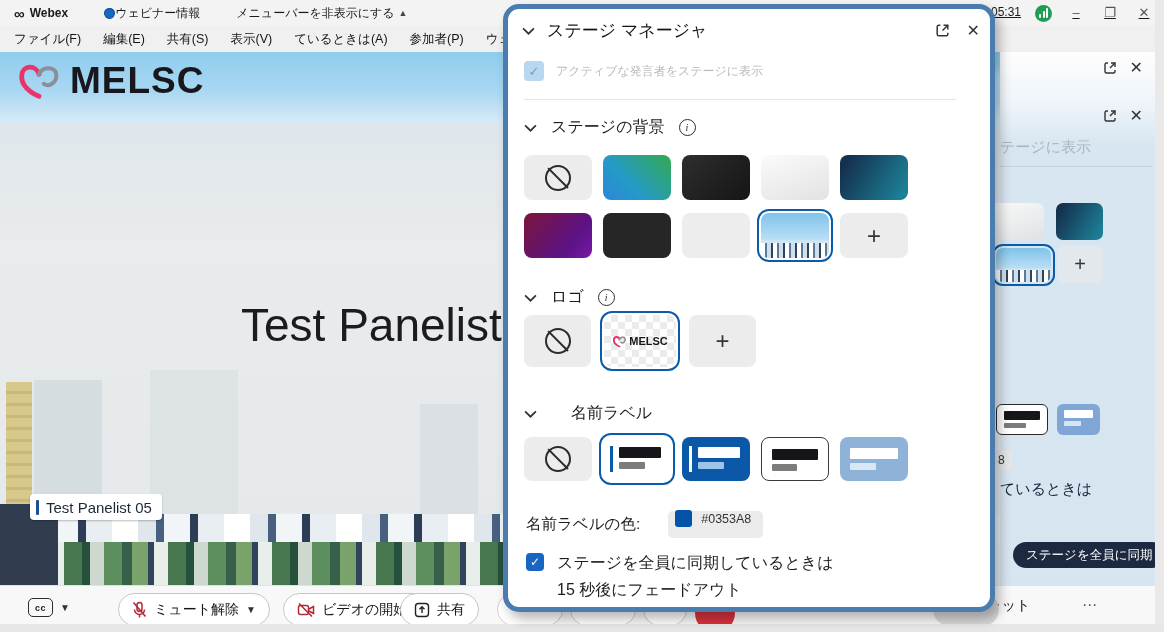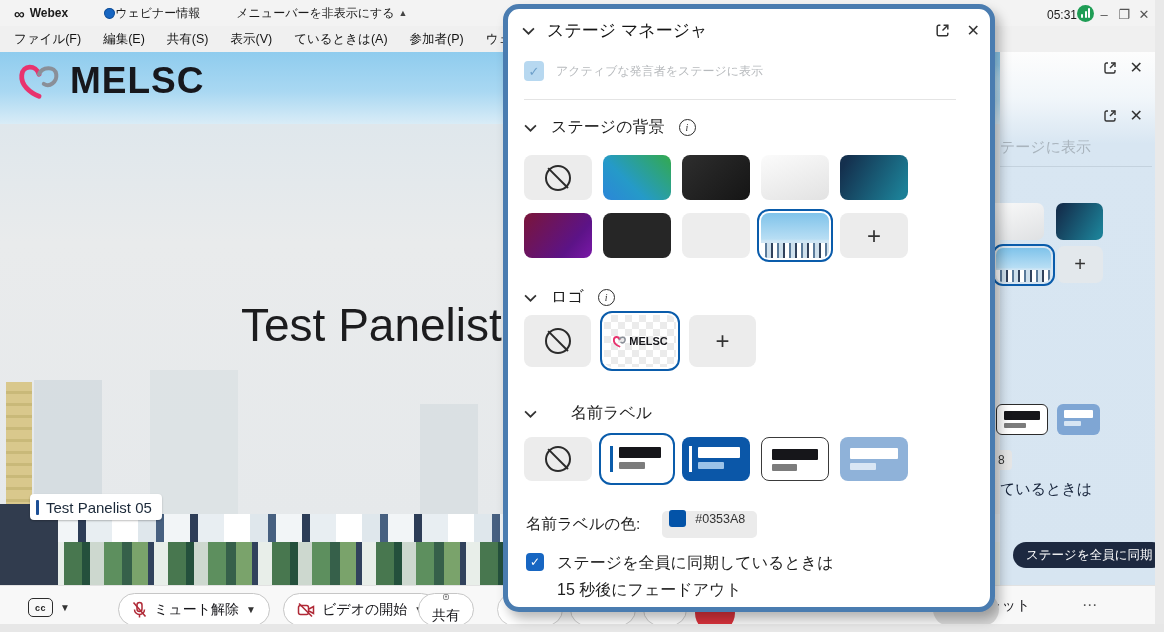--- a/index.html
+++ b/index.html
@@ -6,21 +6,21 @@
   *{box-sizing:border-box;font-family:"Liberation Sans","DejaVu Sans",sans-serif;}
   .screen{position:relative;width:1164px;height:632px;overflow:hidden;background:#f3f3f3;}
 
   
   .titlebar{position:absolute;left:0;top:0;width:1164px;height:26px;background:#f3f3f3;display:flex;align-items:center;font-size:12px;color:#1b1b1b;z-index:4;}
   .tb-logo{display:flex;align-items:center;gap:5px;margin-left:14px;font-weight:bold;}
   .infinity{font-size:15px;font-weight:bold;line-height:1;}
   .tb-item{display:flex;align-items:center;margin-left:36px;}
   .shield{width:11px;height:11px;border-radius:50% 50% 50% 50%/45% 45% 55% 55%;background:#1766c2;border:1px solid #0d4d99;}
   .chev-up{font-size:9px;color:#444;margin-left:4px;}
-  .tb-right{margin-left:auto;display:flex;align-items:flex-end;margin-right:10px;}
+  .tb-right{margin-left:auto;display:flex;align-items:flex-start;gap:14px;margin-right:10px;text-decoration:underline;}
   .statusdot{width:17px;height:17px;border-radius:50%;background:#1f9d55;display:flex;align-items:flex-end;justify-content:center;gap:1.5px;padding-bottom:4px;}
   .statusdot i{display:block;width:2px;background:#fff;border-radius:1px;}
   .winbtn{color:#555;font-size:13px;width:20px;text-align:center;}
 
   
   .menubar{position:absolute;left:0;top:26px;width:1164px;height:26px;background:#f0f0f0;display:flex;align-items:center;gap:22px;padding-left:14px;font-size:12.5px;color:#141414;z-index:4;}
   .menubar span{white-space:nowrap;}
 
   
   .stage{position:absolute;left:0;top:52px;width:1164px;height:533px;background:#e8ebed;overflow:hidden;z-index:1;}
@@ -138,21 +138,21 @@
   .nl2{background:#0b57a8;}
   .nl2 .vbar{position:absolute;left:7px;top:9px;width:3px;height:26px;background:#fff;}
   .nl2 .b1{height:11px;background:#fff;border-radius:1px;margin:1px 0 4px 6px;}
   .nl2 .b2{height:7px;width:55%;background:#9cc3e8;border-radius:1px;margin-left:6px;}
   .nl3{background:#fff;border:1.6px solid #3a3a3a;}
   .nl3 .b1{height:11px;background:#16161a;border-radius:1px;margin:2px 0 4px 0;}
   .nl3 .b2{height:7px;width:55%;background:#7c7c7c;border-radius:1px;}
   .nl4{background:#8fb2d9;}
   .nl4 .b1{height:11px;background:#fff;border-radius:1px;margin:2px 0 4px 0;}
   .nl4 .b2{height:7px;width:55%;background:#d9e6f4;border-radius:1px;}
-  .d-colorrow{left:18px;top:502px;display:flex;align-items:center;gap:22px;}
+  .d-colorrow{left:18px;top:502px;display:flex;align-items:center;gap:28px;}
   .d-colorrow .lbl{font-size:15.5px;color:#1c1c1c;}
   .colorpill{display:flex;align-items:center;gap:9px;background:#ebebeb;border-radius:5px;height:27px;padding:0 12px 12px 7px;}
   .swatch{width:17px;height:17px;border-radius:3px;}
   .colorpill .val{font-size:12.5px;color:#333;}
   .d-sync{left:18px;top:540px;display:flex;gap:13px;}
   .d-sync .lines{font-size:16px;color:#1c1c1c;line-height:27px;}
   svg{display:block;}
 </style>
 </head>
 <body>
@@ -275,21 +275,21 @@
     </div>
     <div class="pill" style="left:283px;">
       <svg width="18" height="16" viewBox="0 0 18 16">
         <rect x="1.5" y="3.5" width="10" height="9" rx="2" stroke="#b02a37" fill="none" stroke-width="1.5"></rect>
         <path d="M12 7l4.5-2.5v7L12 9" stroke="#b02a37" fill="none" stroke-width="1.5"></path>
         <path d="M2 1.5l13 13" stroke="#b02a37" stroke-width="1.6"></path>
       </svg>
       <span>ビデオの開始</span>
       <span class="chev">▼</span>
     </div>
-    <div class="pill" style="left:418px;flex-direction:column;">
+    <div class="pill" style="left:400px;">
       <svg width="16" height="16" viewBox="0 0 16 16">
         <rect x="1.5" y="1.5" width="13" height="13" rx="3" stroke="#222" fill="none" stroke-width="1.4"></rect>
         <path d="M8 11V5M5.5 7.2L8 4.8l2.5 2.4" stroke="#222" fill="none" stroke-width="1.4"></path>
       </svg>
       <span>共有</span>
     </div>
     <div class="hiddenpill" style="left:497px;width:66px;"></div>
     <div class="hiddenpill" style="left:570px;width:66px;"></div>
     <div class="hiddenpill" style="left:643px;width:44px;"></div>
     <div class="redcircle"></div>

